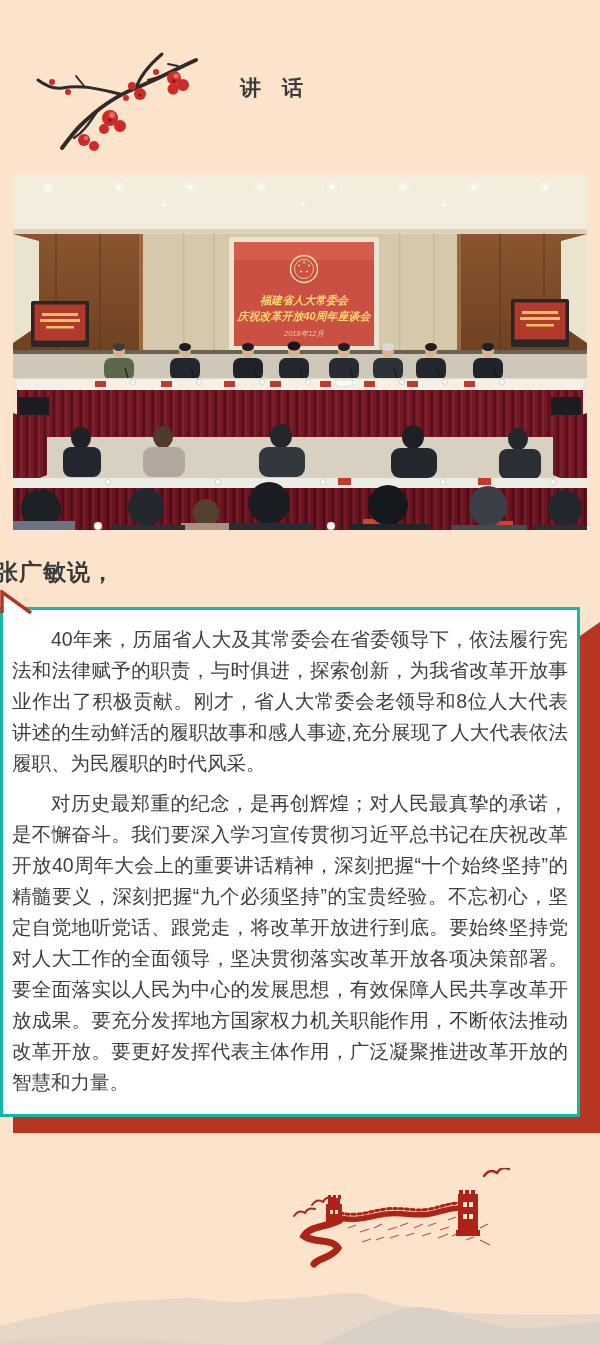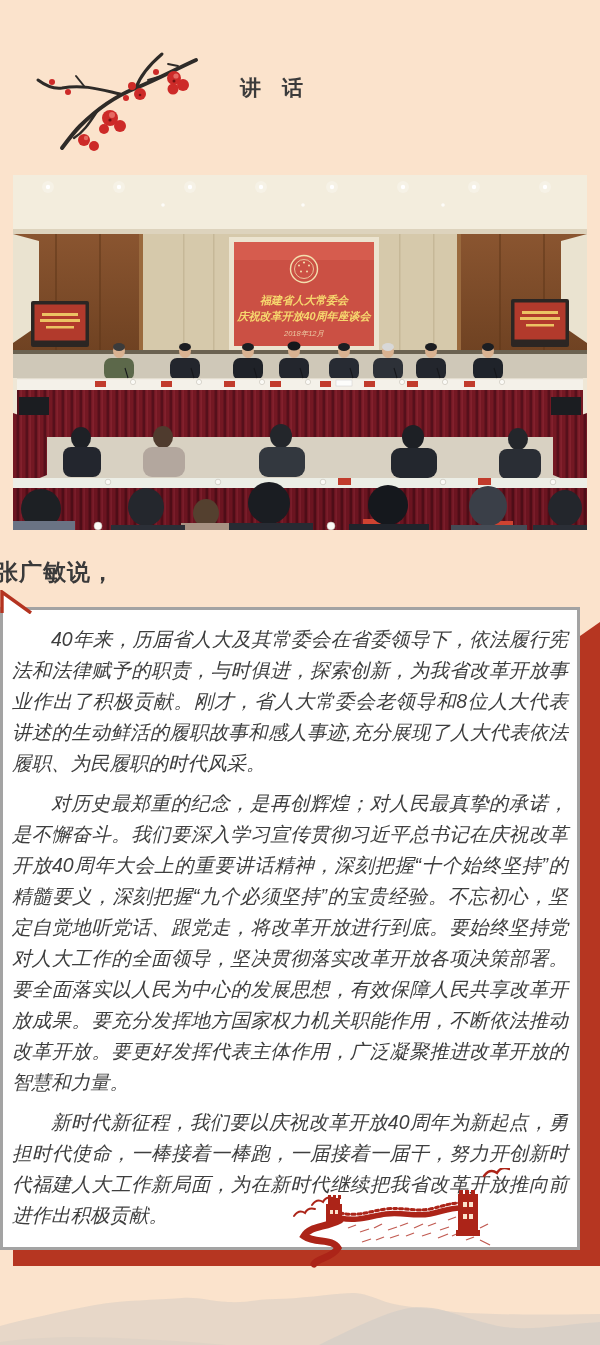--- a/index.html
+++ b/index.html
@@ -19,23 +19,22 @@
   .photo svg{display:block;width:100%;height:100%;}
   .scr-t{font-family:inherit;font-weight:bold;fill:#f6d76e;}
   
   .speaker{
     position:absolute;left:-5px;top:545px;
     font-size:23px;font-weight:bold;color:#3a3a3a;letter-spacing:1px;
   }
   
   .quote{
     position:absolute;left:0;top:595px;width:580px;box-sizing:border-box;
-    background:#ffffff;border:3px solid #a3a3a3;
+    background:#ffffff;border:3px solid #14b8a6;
     padding:14px 9px 16px 9px;
-    font-style:italic;
   }
   .quote p{
     margin:0 0 9px 0;font-size:19.5px;line-height:31px;color:#3e3e3e;
     text-indent:2em;text-align:justify;
   }
   .quote p:last-child{margin-bottom:0;}
   .tail{position:absolute;top:-20px;left:-3px;width:33px;height:24px;}
   .shadow-right{
     position:absolute;top:12px;right:-23px;width:20px;bottom:-19px;
     background:#b63621;
@@ -333,21 +332,20 @@
   <div class="speaker">张广敏说，</div>
 
   <div class="quote">
     <svg class="tail" viewBox="0 0 33 24" aria-hidden="true">
       <path d="M2,23 L2,2 L31,23" fill="#ffffff" stroke="#b43320" stroke-width="3.4"></path>
     </svg>
     <div class="shadow-right"></div>
     <div class="shadow-bottom"></div>
     <p>40年来，历届省人大及其常委会在省委领导下，依法履行宪法和法律赋予的职责，与时俱进，探索创新，为我省改革开放事业作出了积极贡献。刚才，省人大常委会老领导和8位人大代表讲述的生动鲜活的履职故事和感人事迹,充分展现了人大代表依法履职、为民履职的时代风采。</p>
     <p>对历史最郑重的纪念，是再创辉煌；对人民最真挚的承诺，是不懈奋斗。我们要深入学习宣传贯彻习近平总书记在庆祝改革开放40周年大会上的重要讲话精神，深刻把握“十个始终坚持”的精髓要义，深刻把握“九个必须坚持”的宝贵经验。不忘初心，坚定自觉地听党话、跟党走，将改革开放进行到底。要始终坚持党对人大工作的全面领导，坚决贯彻落实改革开放各项决策部署。要全面落实以人民为中心的发展思想，有效保障人民共享改革开放成果。要充分发挥地方国家权力机关职能作用，不断依法推动改革开放。要更好发挥代表主体作用，广泛凝聚推进改革开放的智慧和力量。</p>
-    <p>新时代新征程，我们要以庆祝改革开放40周年为新起点，勇担时代使命，一棒接着一棒跑，一届接着一届干，努力开创新时代福建人大工作新局面，为在新时代继续把我省改革开放推向前进作出积极贡献。</p>
   </div>
 
   <svg class="greatwall" viewBox="0 0 222 102" aria-hidden="true">
     <g stroke="#ac2418" fill="none" stroke-linecap="round">
       <path d="M6,48 q5,-7 11,-3 q3,-6 10,-4" stroke-width="2"></path>
       <path d="M24,37 q5,-7 11,-3 q3,-6 10,-4" stroke-width="2"></path>
       <path d="M196,8 q6,-8 13,-3 q4,-7 12,-4" stroke-width="2.4"></path>
       <path d="M52,50 C70,54 82,48 98,46 C116,44 126,49 142,46 C156,43 162,40 172,40" stroke-width="5.5"></path>
       <path d="M52,45 C70,49 82,43 98,41 C116,39 126,44 142,41 C156,38 162,35 172,35" stroke-width="3" stroke-dasharray="3,3"></path>
       <path d="M52,52 C36,60 22,58 16,68 C28,76 44,70 50,80 C44,90 30,90 26,96" stroke-width="7"></path>

